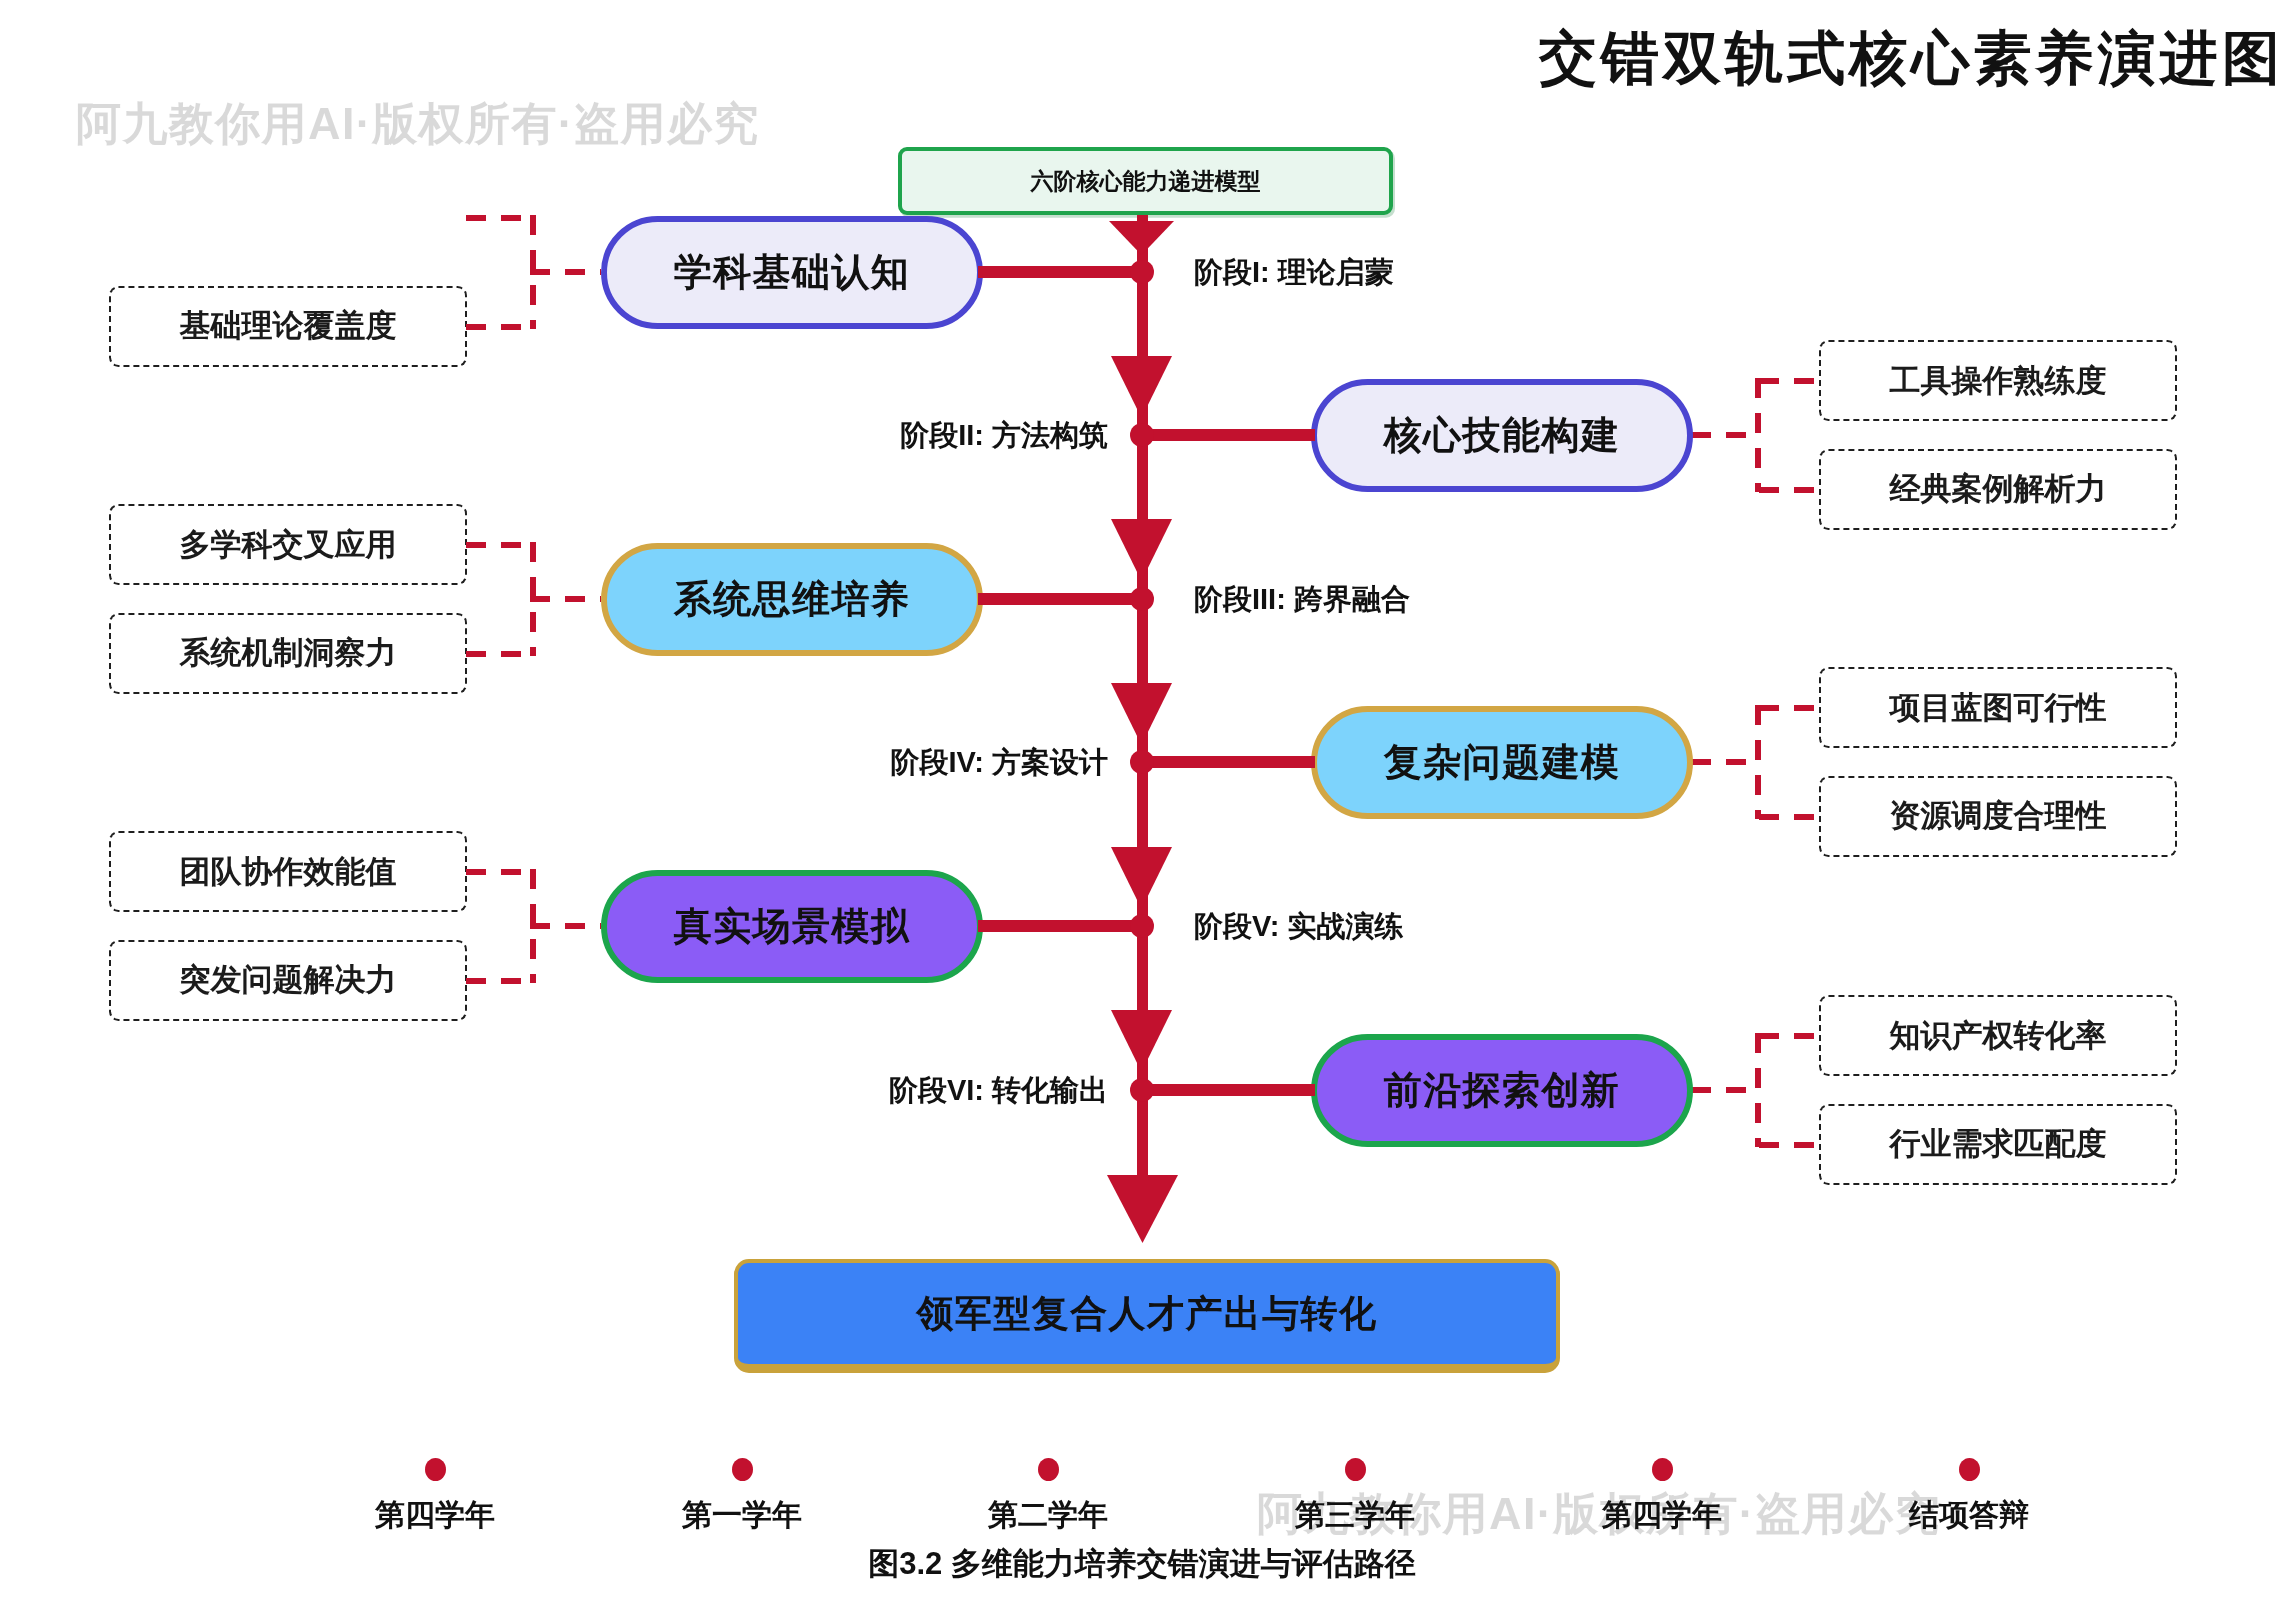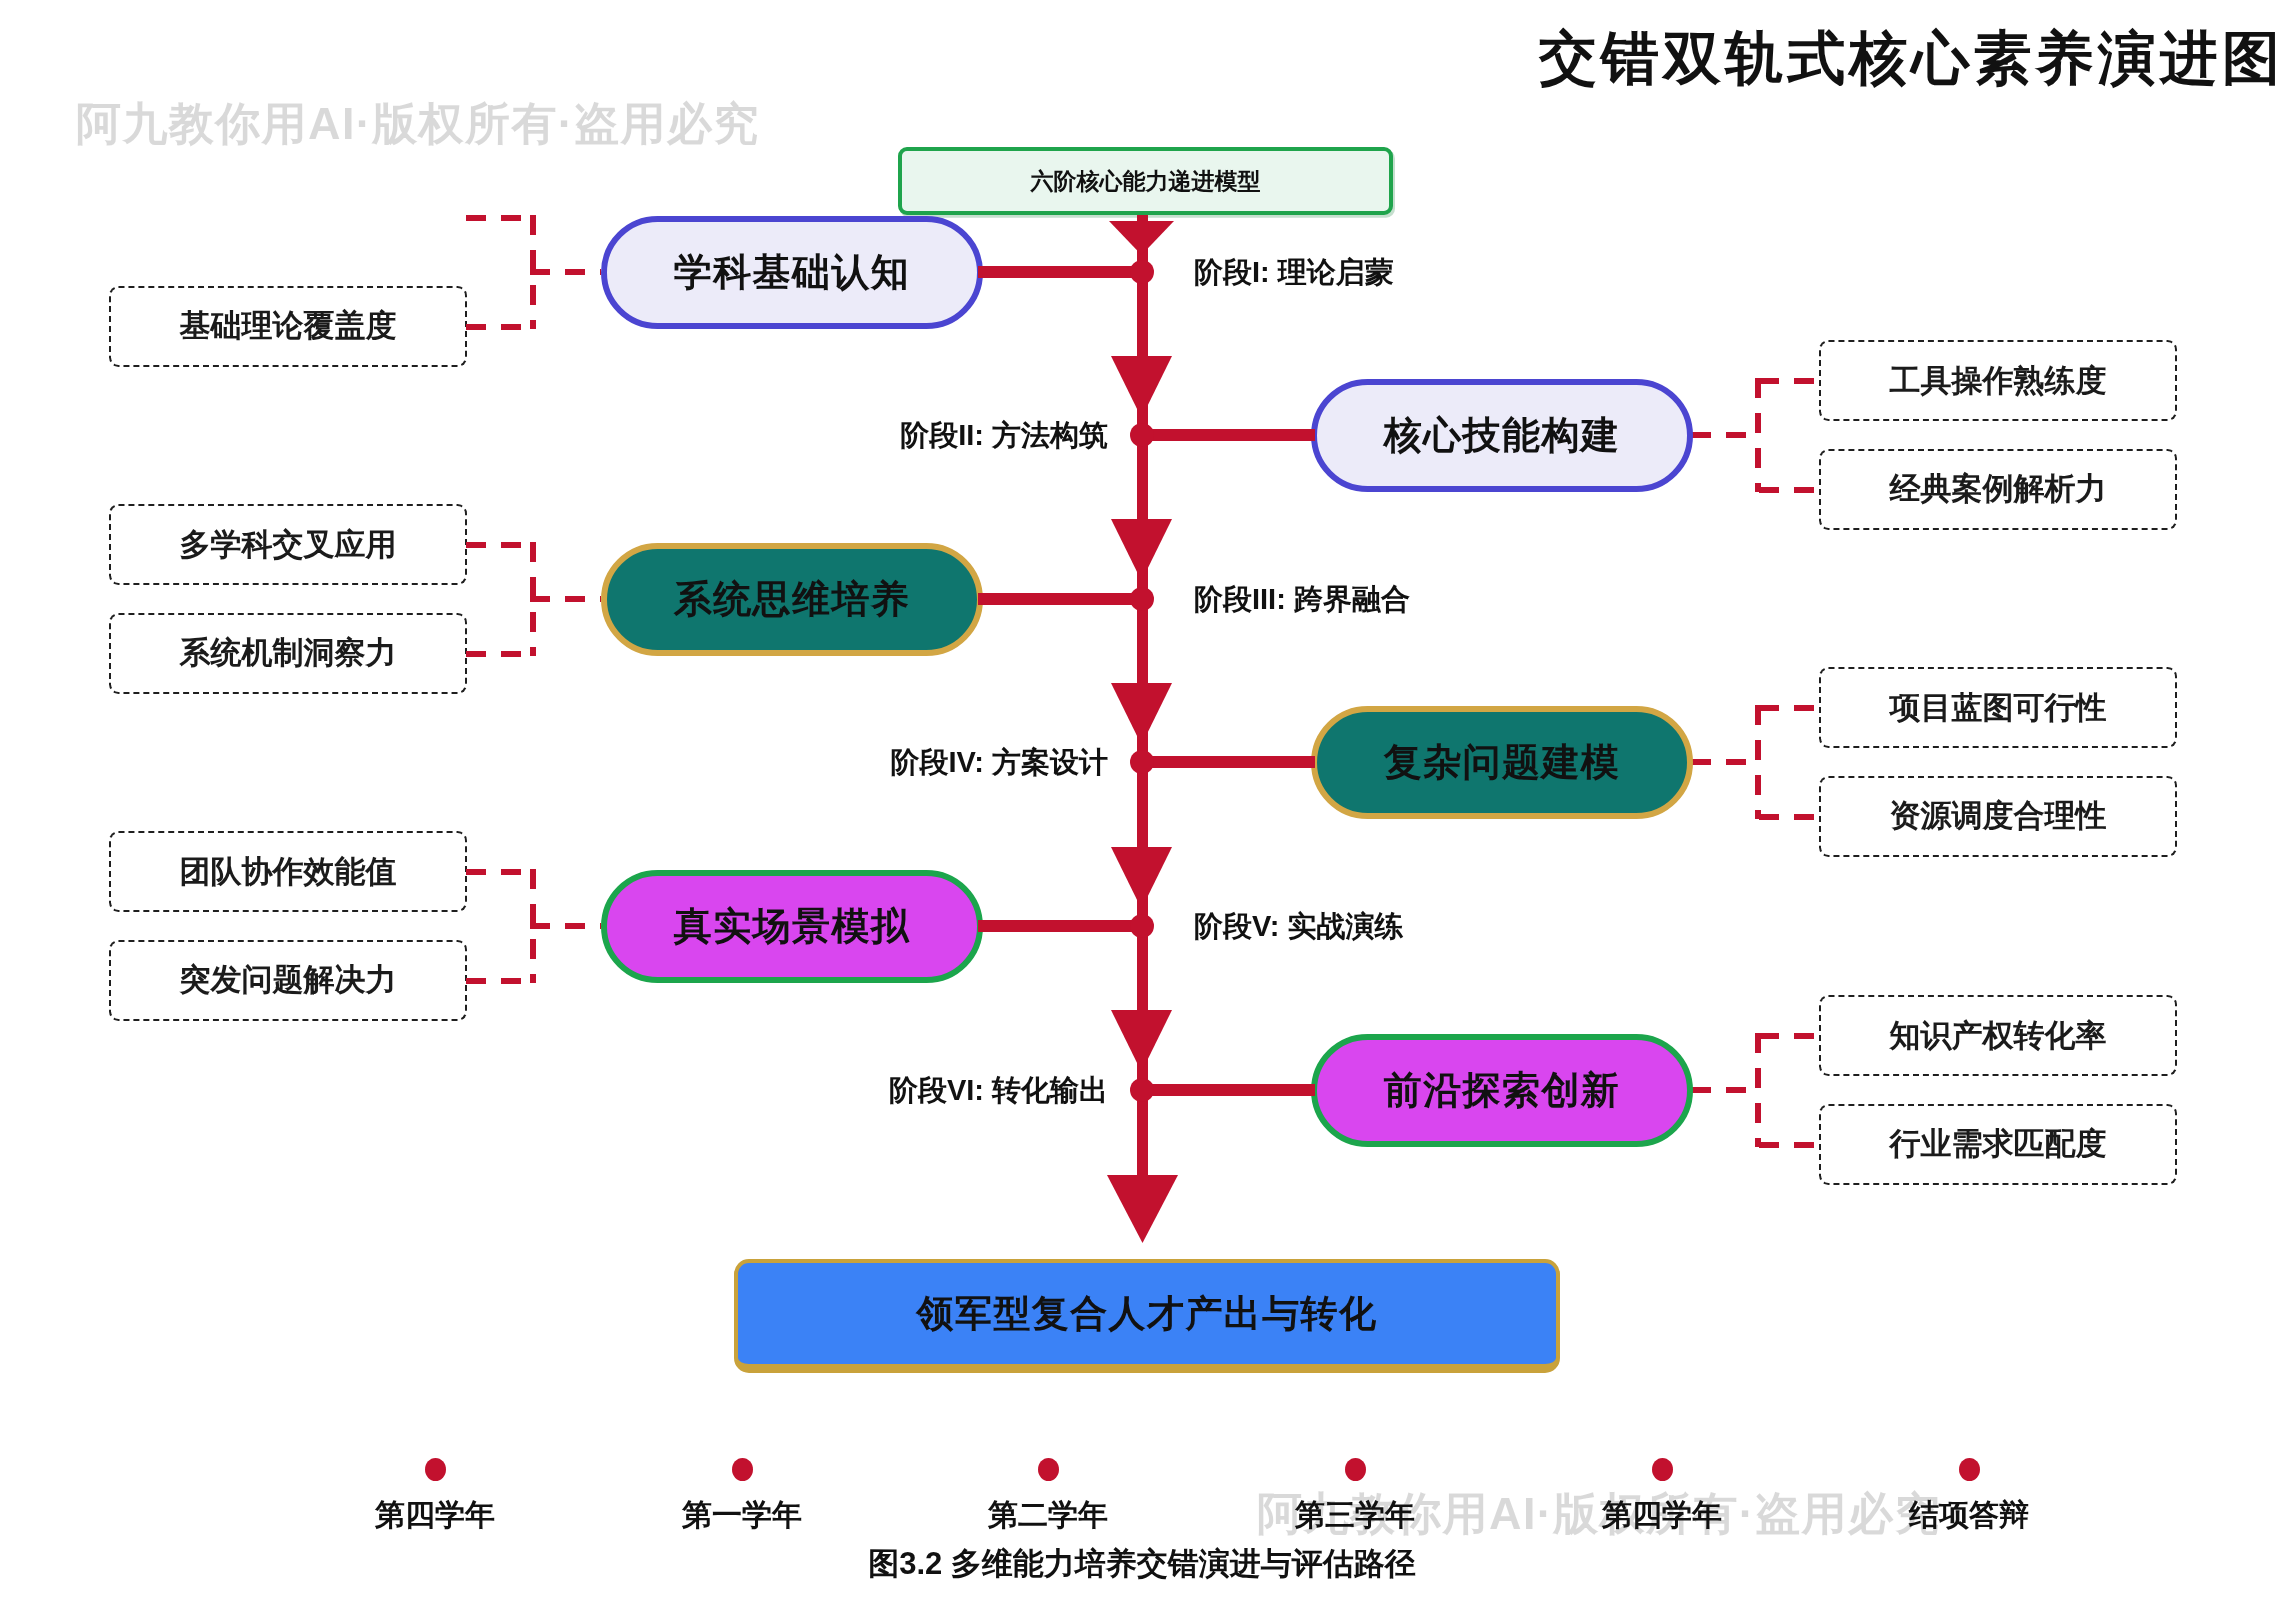--- a/index.html
+++ b/index.html
@@ -55,22 +55,22 @@
 
   .node{
     position:absolute;top:calc(var(--y) - 56px);height:113px;width:382px;
     border-radius:57px;box-sizing:border-box;border:6.1px solid;
     display:flex;align-items:center;justify-content:center;
     font-size:38px;font-weight:800;color:#111;letter-spacing:1.4px;
   }
   .stage.left  .node{left:601px;text-align:center;}
   .stage.right .node{left:1311px;}
   .theme-blue  .node{border-color:#4B45D1;background:#ECEBF9;}
-  .theme-gold  .node{border-color:#D2A644;background:#0f766e;}
-  .theme-green .node{border-color:#1CA54C;background:#d946ef;}
+  .theme-gold  .node{border-color:#D2A644;background:#7dd3fc;}
+  .theme-green .node{border-color:#1CA54C;background:#8b5cf6;}
 
   .slabel{
     position:absolute;top:calc(var(--y) - 22.4px);height:45px;line-height:45px;
     font-size:29px;font-weight:800;color:#111;width:407px;white-space:nowrap;
   }
   .stage.left  .slabel{left:1194px;text-align:left;}
   .stage.right .slabel{left:701px;text-align:right;}
 
   .mbox{
     position:absolute;width:358px;height:81px;box-sizing:border-box;

